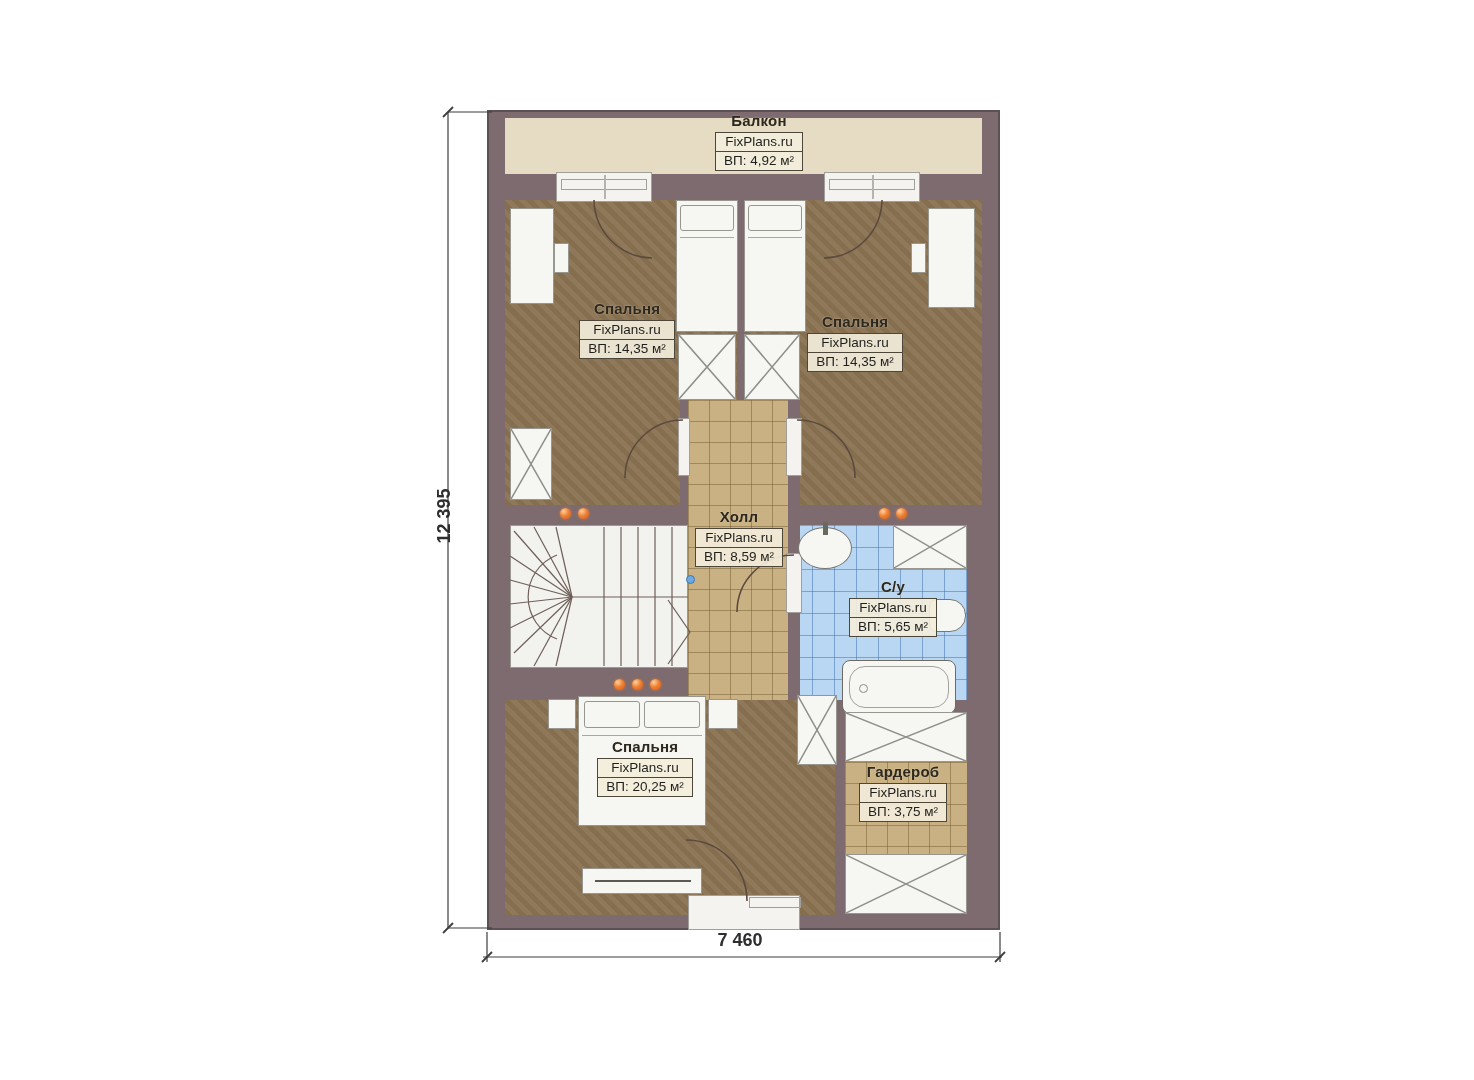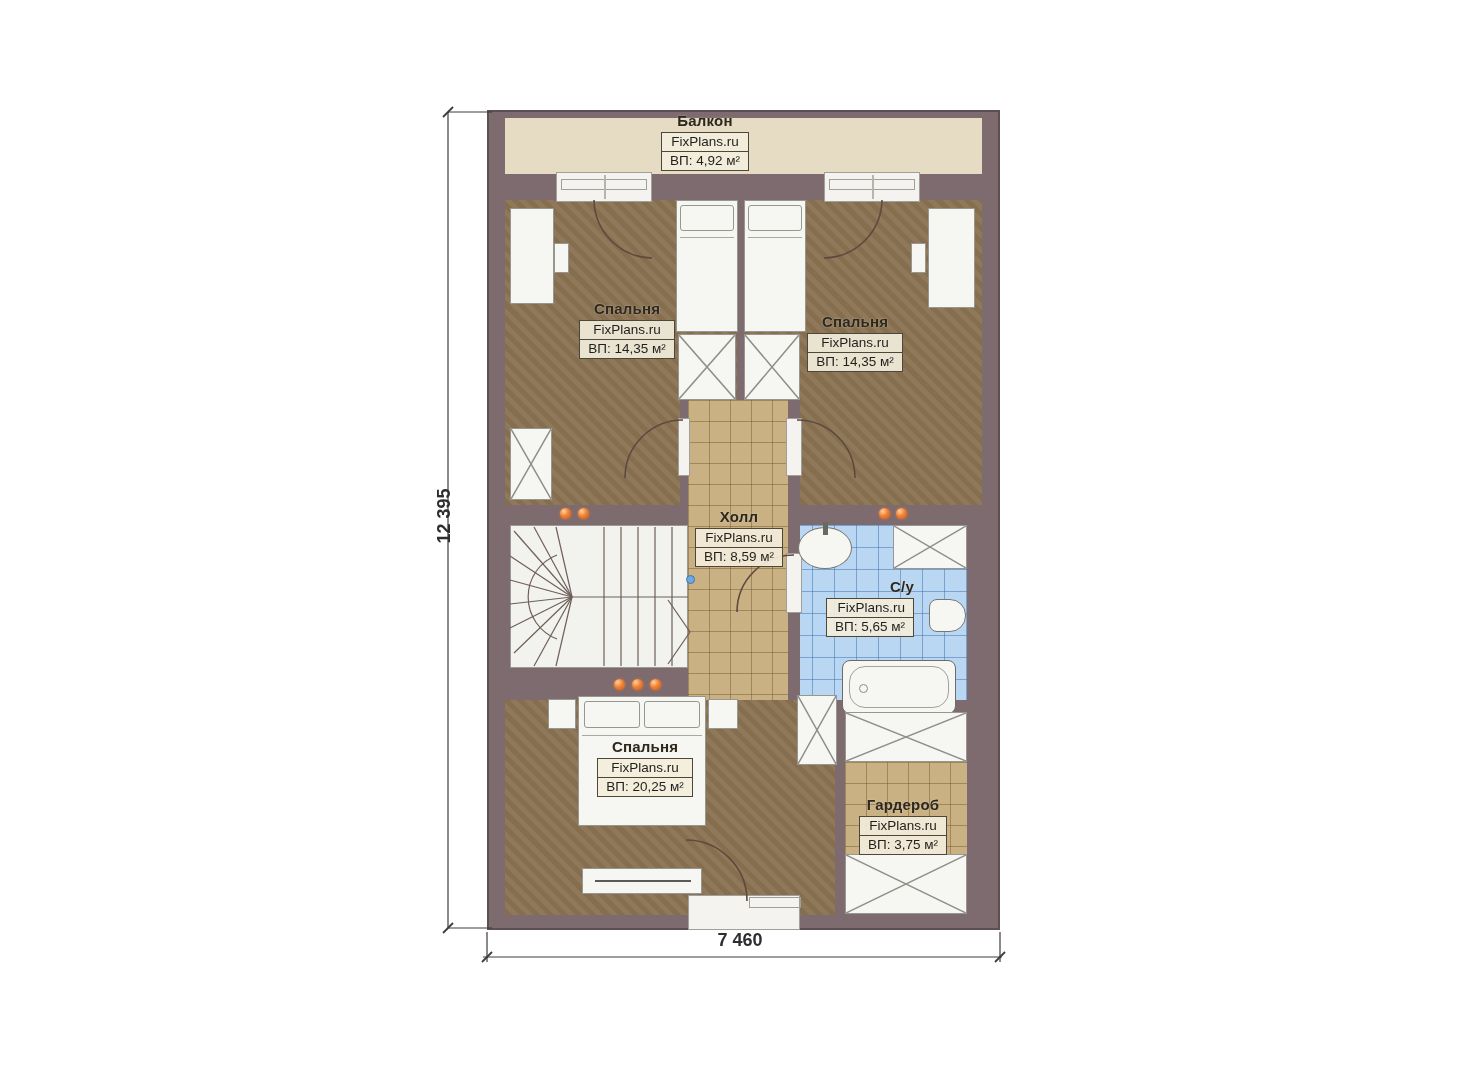--- a/index.html
+++ b/index.html
@@ -189,21 +189,21 @@
 
   <div class="abs dot" style="left:560px;top:508px;"></div>
   <div class="abs dot" style="left:578px;top:508px;"></div>
   <div class="abs dot" style="left:879px;top:508px;"></div>
   <div class="abs dot" style="left:896px;top:508px;"></div>
   <div class="abs dot" style="left:614px;top:679px;"></div>
   <div class="abs dot" style="left:632px;top:679px;"></div>
   <div class="abs dot" style="left:650px;top:679px;"></div>
   <div class="abs" style="left:686px;top:575px;width:7px;height:7px;border-radius:50%;background:#6fa8dc;border:1px solid #3a78b5;"></div>
 
-  <div class="label" style="left:640px;top:112px;">
+  <div class="label" style="left:694px;top:112px;">
     <div class="label-name">Балкон</div>
     <div class="label-box">
       <div class="row1">FixPlans.ru</div>
       <div class="row2">ВП: 4,92 м²</div>
     </div>
   </div>
   <div class="label" style="left:562px;top:300px;">
     <div class="label-name">Спальня</div>
     <div class="label-box">
       <div class="row1">FixPlans.ru</div>
@@ -217,35 +217,35 @@
       <div class="row2">ВП: 14,35 м²</div>
     </div>
   </div>
   <div class="label" style="left:674px;top:508px;">
     <div class="label-name">Холл</div>
     <div class="label-box">
       <div class="row1">FixPlans.ru</div>
       <div class="row2">ВП: 8,59 м²</div>
     </div>
   </div>
-  <div class="label" style="left:784px;top:578px;text-align:right;">
+  <div class="label" style="left:828px;top:578px;">
     <div class="label-name">С/у</div>
     <div class="label-box">
       <div class="row1">FixPlans.ru</div>
       <div class="row2">ВП: 5,65 м²</div>
     </div>
   </div>
   <div class="label" style="left:580px;top:738px;">
     <div class="label-name">Спальня</div>
     <div class="label-box">
       <div class="row1">FixPlans.ru</div>
       <div class="row2">ВП: 20,25 м²</div>
     </div>
   </div>
-  <div class="label" style="left:838px;top:796px;">
+  <div class="label" style="left:838px;top:763px;">
     <div class="label-name">Гардероб</div>
     <div class="label-box">
       <div class="row1">FixPlans.ru</div>
       <div class="row2">ВП: 3,75 м²</div>
     </div>
   </div>
 
   <div class="dim-label" style="left:400px;top:505px;width:90px;height:22px;transform:rotate(-90deg);">12 395</div>
   <div class="dim-label" style="left:695px;top:930px;width:90px;height:22px;">7 460</div>
 

